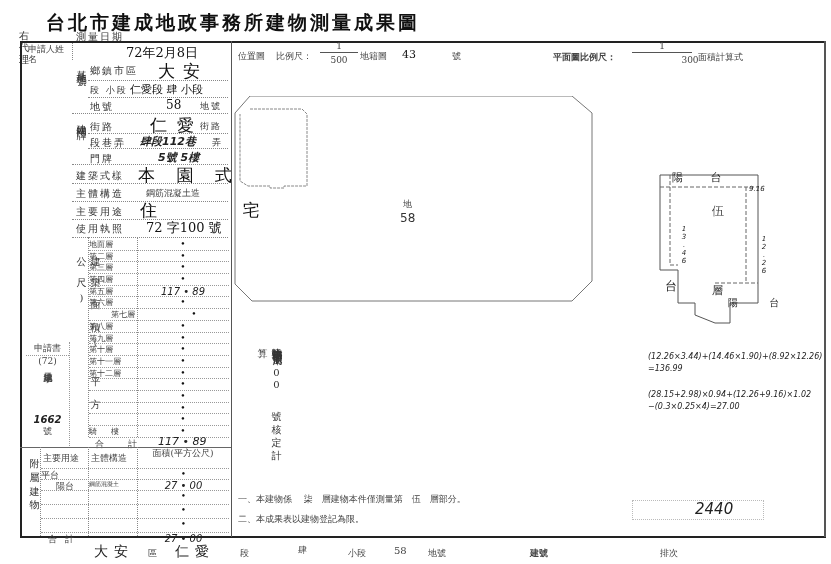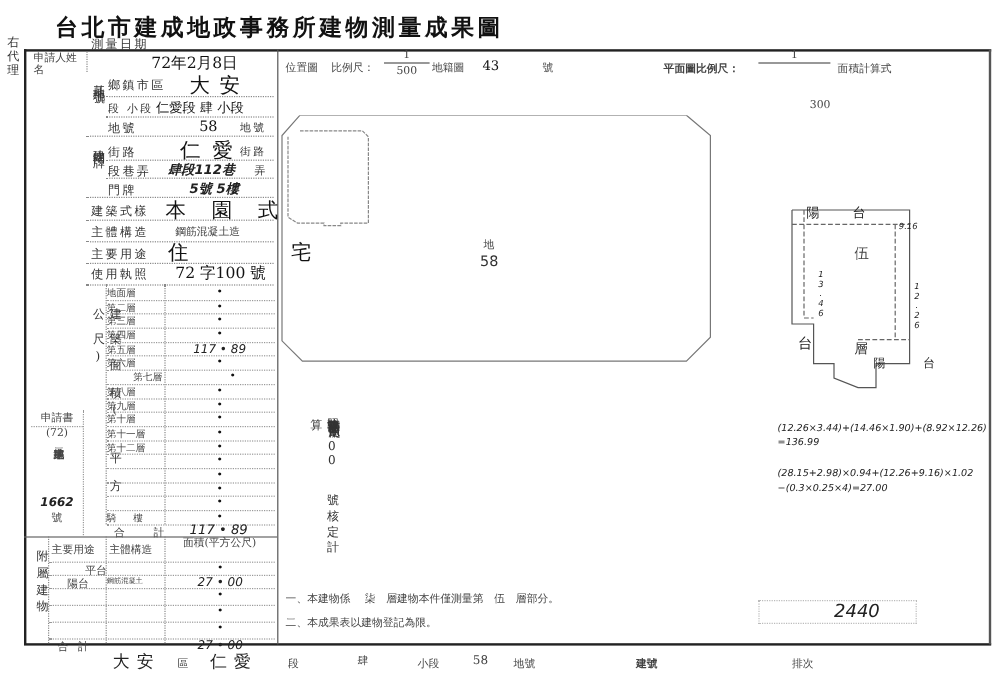--- a/index.html
+++ b/index.html
@@ -1,19 +1,19 @@
 <!DOCTYPE html>
 <html><head>
 <meta charset="utf-8">
 <style>
   * { box-sizing: border-box; margin: 0; padding: 0; }
   body { width: 831px; height: 564px; background: #fff; font-family: "DejaVu Serif", "Liberation Serif", serif; color: #222; position: relative; overflow: hidden; }
   .abs { position: absolute; }
   .title { left: 46px; top: 10px; font-size: 19px; font-weight: bold; letter-spacing: 3px; color: #111; }
-  .side-note { left: 6px; top: 30px; width: 14px; font-size: 10px; line-height: 12px; color: #333; }
+  .side-note { left: 19px; top: 30px; width: 14px; font-size: 10px; line-height: 12px; color: #333; }
   .frame-top { left: 20px; top: 41px; width: 806px; border-top: 2px solid #222; }
   .frame-left { left: 20px; top: 41px; height: 496px; border-left: 2px solid #222; }
   .frame-bottom { left: 20px; top: 536px; width: 806px; border-top: 2px solid #222; }
   .frame-right { left: 824px; top: 41px; height: 496px; border-left: 2px solid #555; }
   .col-div { left: 231px; top: 41px; height: 496px; border-left: 1px solid #555; }
   .small { font-size: 9px; color: #444; }
   .lbl { font-size: 10px; color: #333; letter-spacing: 2px; }
   .val { font-size: 13px; color: #111; }
   .hline { border-top: 1px dotted #888; }
   .vline { border-left: 1px dotted #888; }
@@ -167,21 +167,21 @@
 
   <div class="abs lbl vert" style="left:27px;top:450px;height:84px;letter-spacing:14px;">附屬建物</div>
   <div class="abs vline" style="left:40px;top:447px;height:89px;"></div>
   <div class="abs vline" style="left:88px;top:447px;height:89px;"></div>
   <div class="abs vline" style="left:137px;top:447px;height:89px;"></div>
   <div class="abs small" style="left:43px;top:452px;">主要用途</div>
   <div class="abs small" style="left:91px;top:452px;">主體構造</div>
   <div class="abs small" style="left:148px;top:448px;width:70px;text-align:center;line-height:11px;">面積(平方公尺)</div>
   <div class="abs" style="left:41px;top:468px;width:188px;">
     <div style="display:flex;height:11px;border-top:1px dotted #999;">
-        <span class="small" style="width:48px;text-align:right;">平台</span>
+        <span class="small" style="width:48px;text-align:left;">平台</span>
         <span class="small" style="width:49px;font-size:6px;"></span>
         <span class="val" style="flex:1;text-align:center;font-size:9px;">•</span>
       </div>
     <div style="display:flex;height:11px;border-top:1px dotted #999;">
         <span class="small" style="width:48px;text-align:center;">陽台</span>
         <span class="small" style="width:49px;font-size:6px;">鋼筋混凝土</span>
         <span class="val hw" style="flex:1;text-align:center;font-size:10px;">27 • 00</span>
       </div>
     <div style="display:flex;height:14px;border-top:1px dotted #999;">
         <span class="small" style="width:48px;"></span>
@@ -216,21 +216,21 @@
 
 <svg style="left:232px;top:96px;" width="370" height="215">
   <polygon points="18,0 340,0 360,17 360,185 340,205 20,205 3,188 3,17" fill="none" stroke="#777" stroke-width="1"></polygon>
   <polyline points="18,13 70,13 75,18 75,90 52,90 52,92 38,92 38,90 16,90 8,85 8,18" fill="none" stroke="#888" stroke-width="1" stroke-dasharray="3,1"></polyline>
 </svg>
 <div class="abs small" style="left:403px;top:198px;">地</div>
 <div class="abs" style="left:400px;top:211px;font-size:12px;font-family:'DejaVu Sans',sans-serif;color:#333;">58</div>
 
 <div class="abs small" style="left:553px;top:51px;font-weight:bold;">平面圖比例尺：</div>
 <div class="abs small" style="left:632px;top:41px;width:60px;text-align:center;border-bottom:1px solid #555;line-height:11px;">1</div>
-<div class="abs small" style="left:632px;top:55px;width:60px;text-align:right;margin-top:28px;">300</div>
+<div class="abs small" style="left:660px;top:55px;width:60px;text-align:center;">300</div>
 <div class="abs small" style="left:698px;top:51px;">面積計算式</div>
 
 <svg style="left:650px;top:165px;" width="120" height="170">
   <polyline points="10,10 108,10 108,118 108,138 80,138 80,158 65,158 45,150 45,138 28,138 28,105 10,105 10,10" fill="none" stroke="#555" stroke-width="1"></polyline>
   <polyline points="20,10 20,100 28,100" fill="none" stroke="#666" stroke-width="1" stroke-dasharray="4,2"></polyline>
   <line x1="10" y1="22" x2="108" y2="22" stroke="#666" stroke-dasharray="4,2"></line>
   <line x1="96" y1="22" x2="96" y2="118" stroke="#666" stroke-dasharray="4,2"></line>
   <line x1="65" y1="118" x2="108" y2="118" stroke="#666" stroke-dasharray="4,2"></line>
 </svg>
 <div class="abs" style="left:672px;top:170px;font-size:11px;letter-spacing:12px;">陽 台</div>

